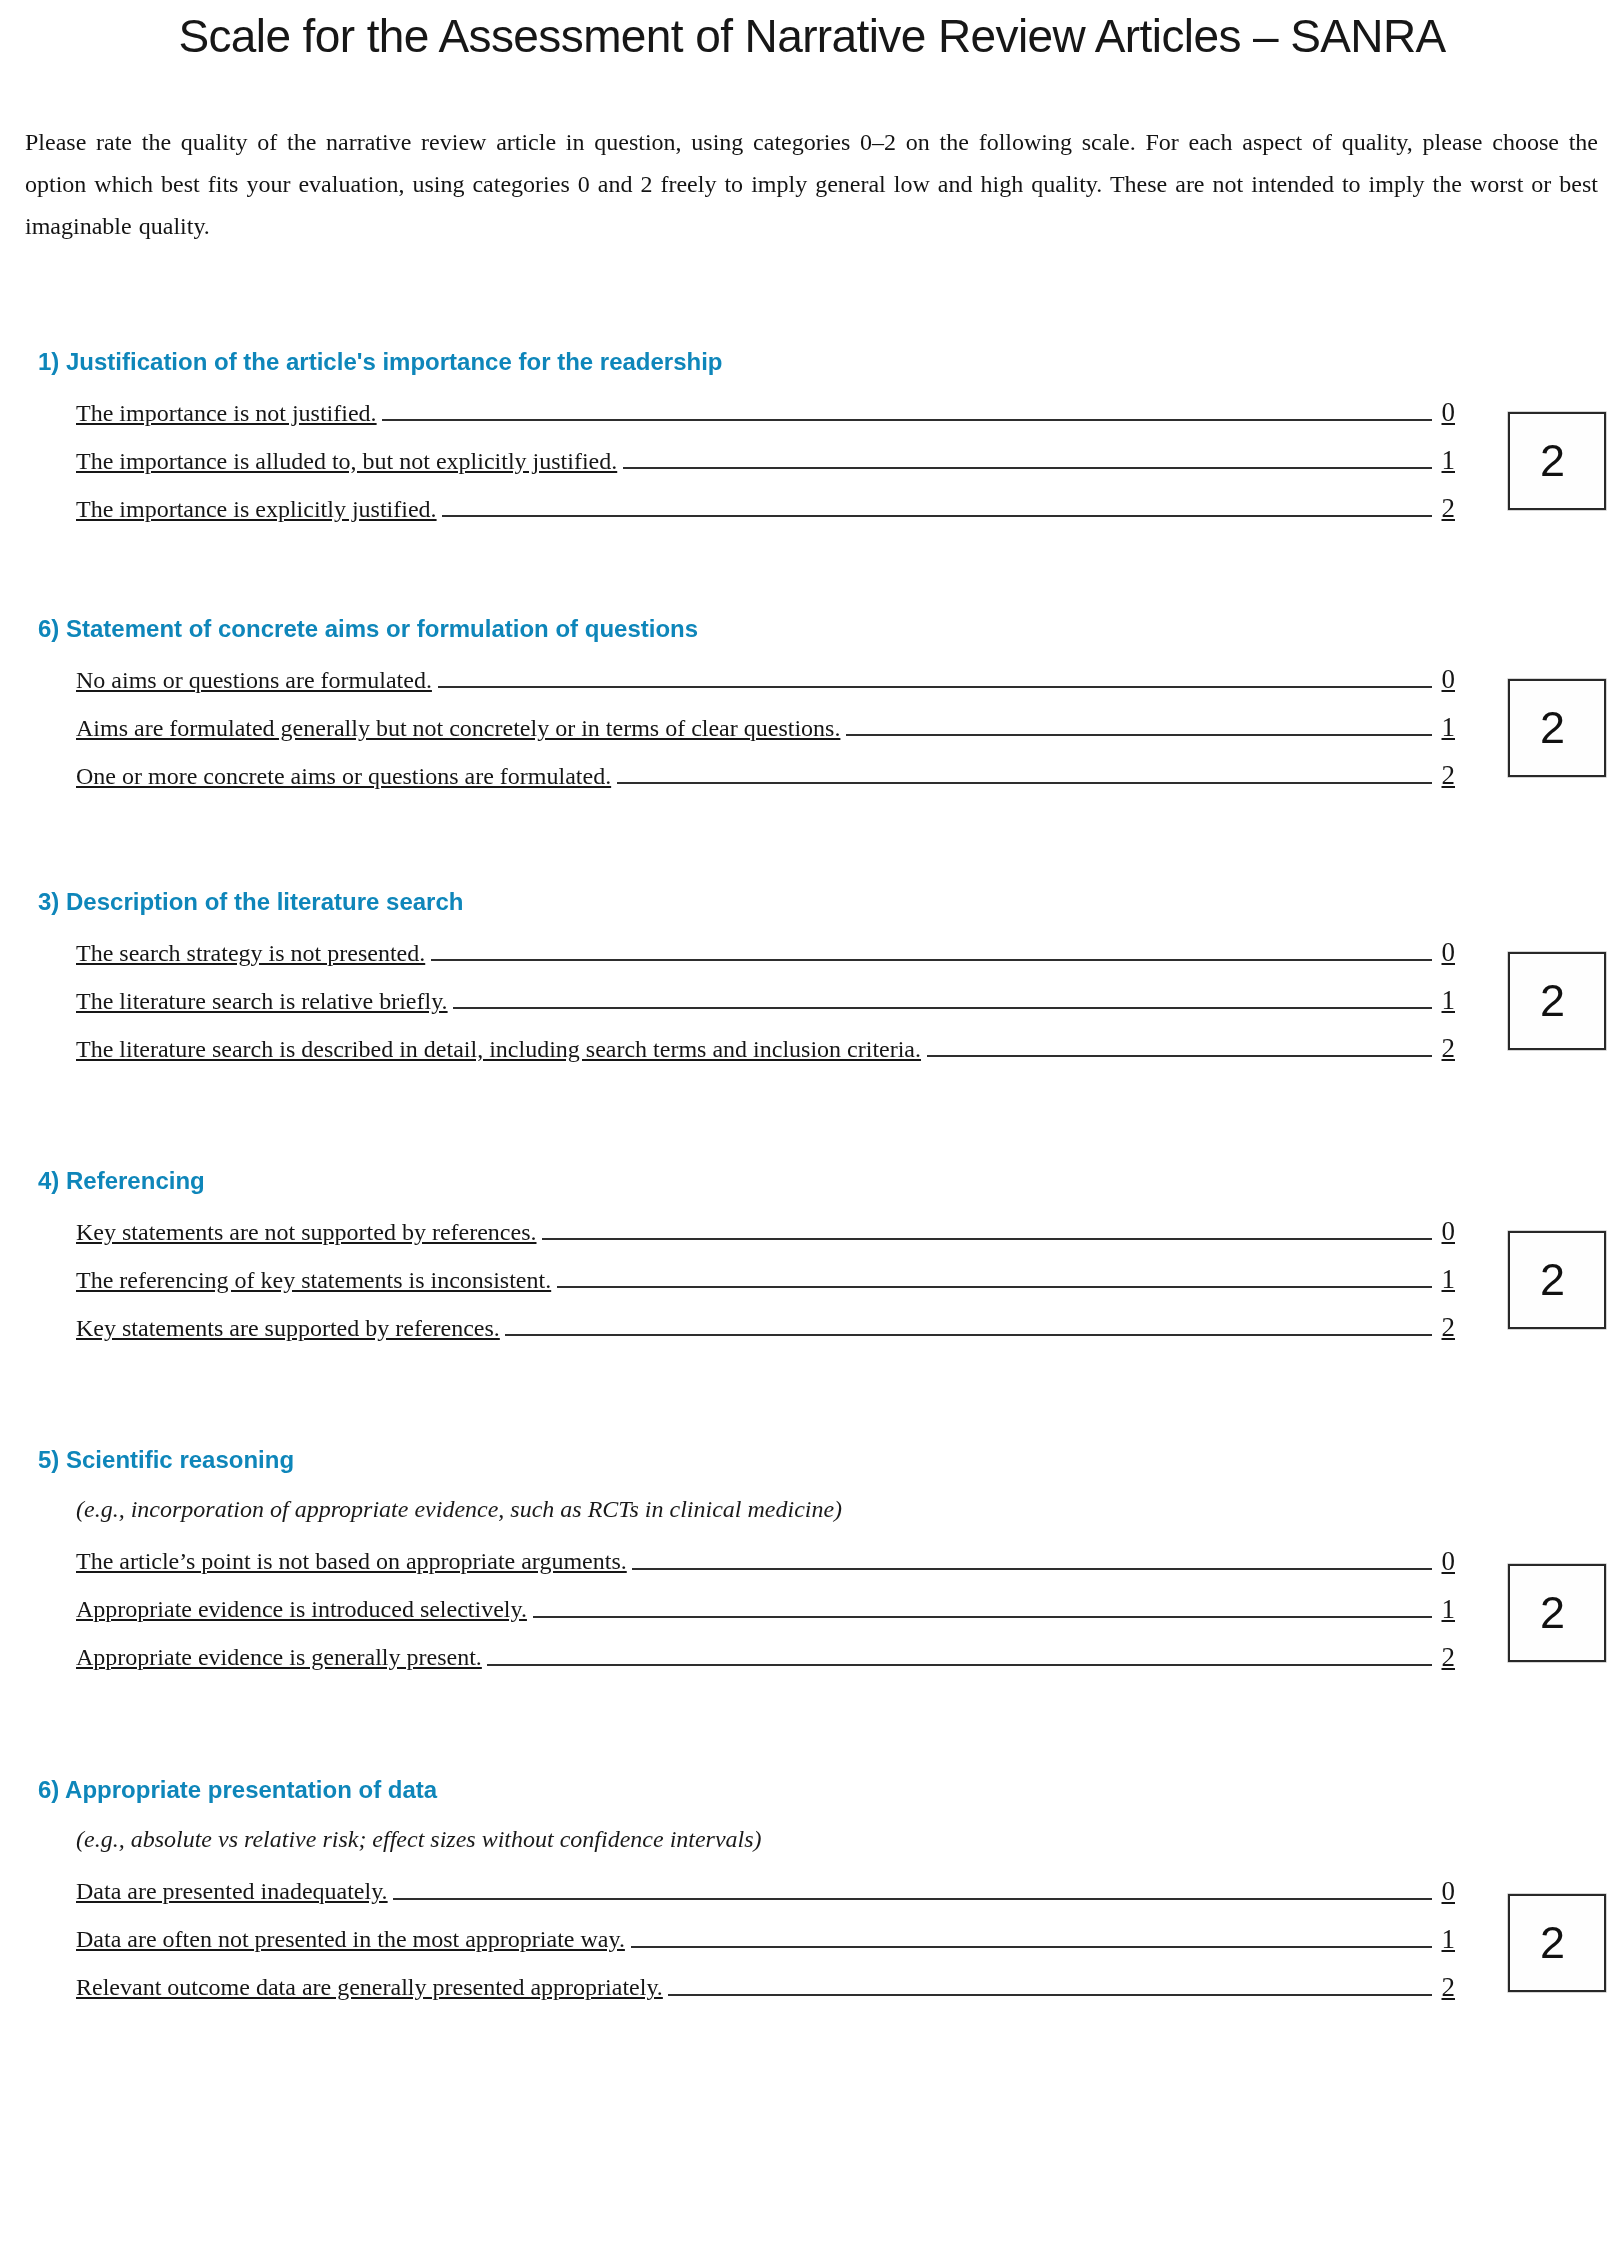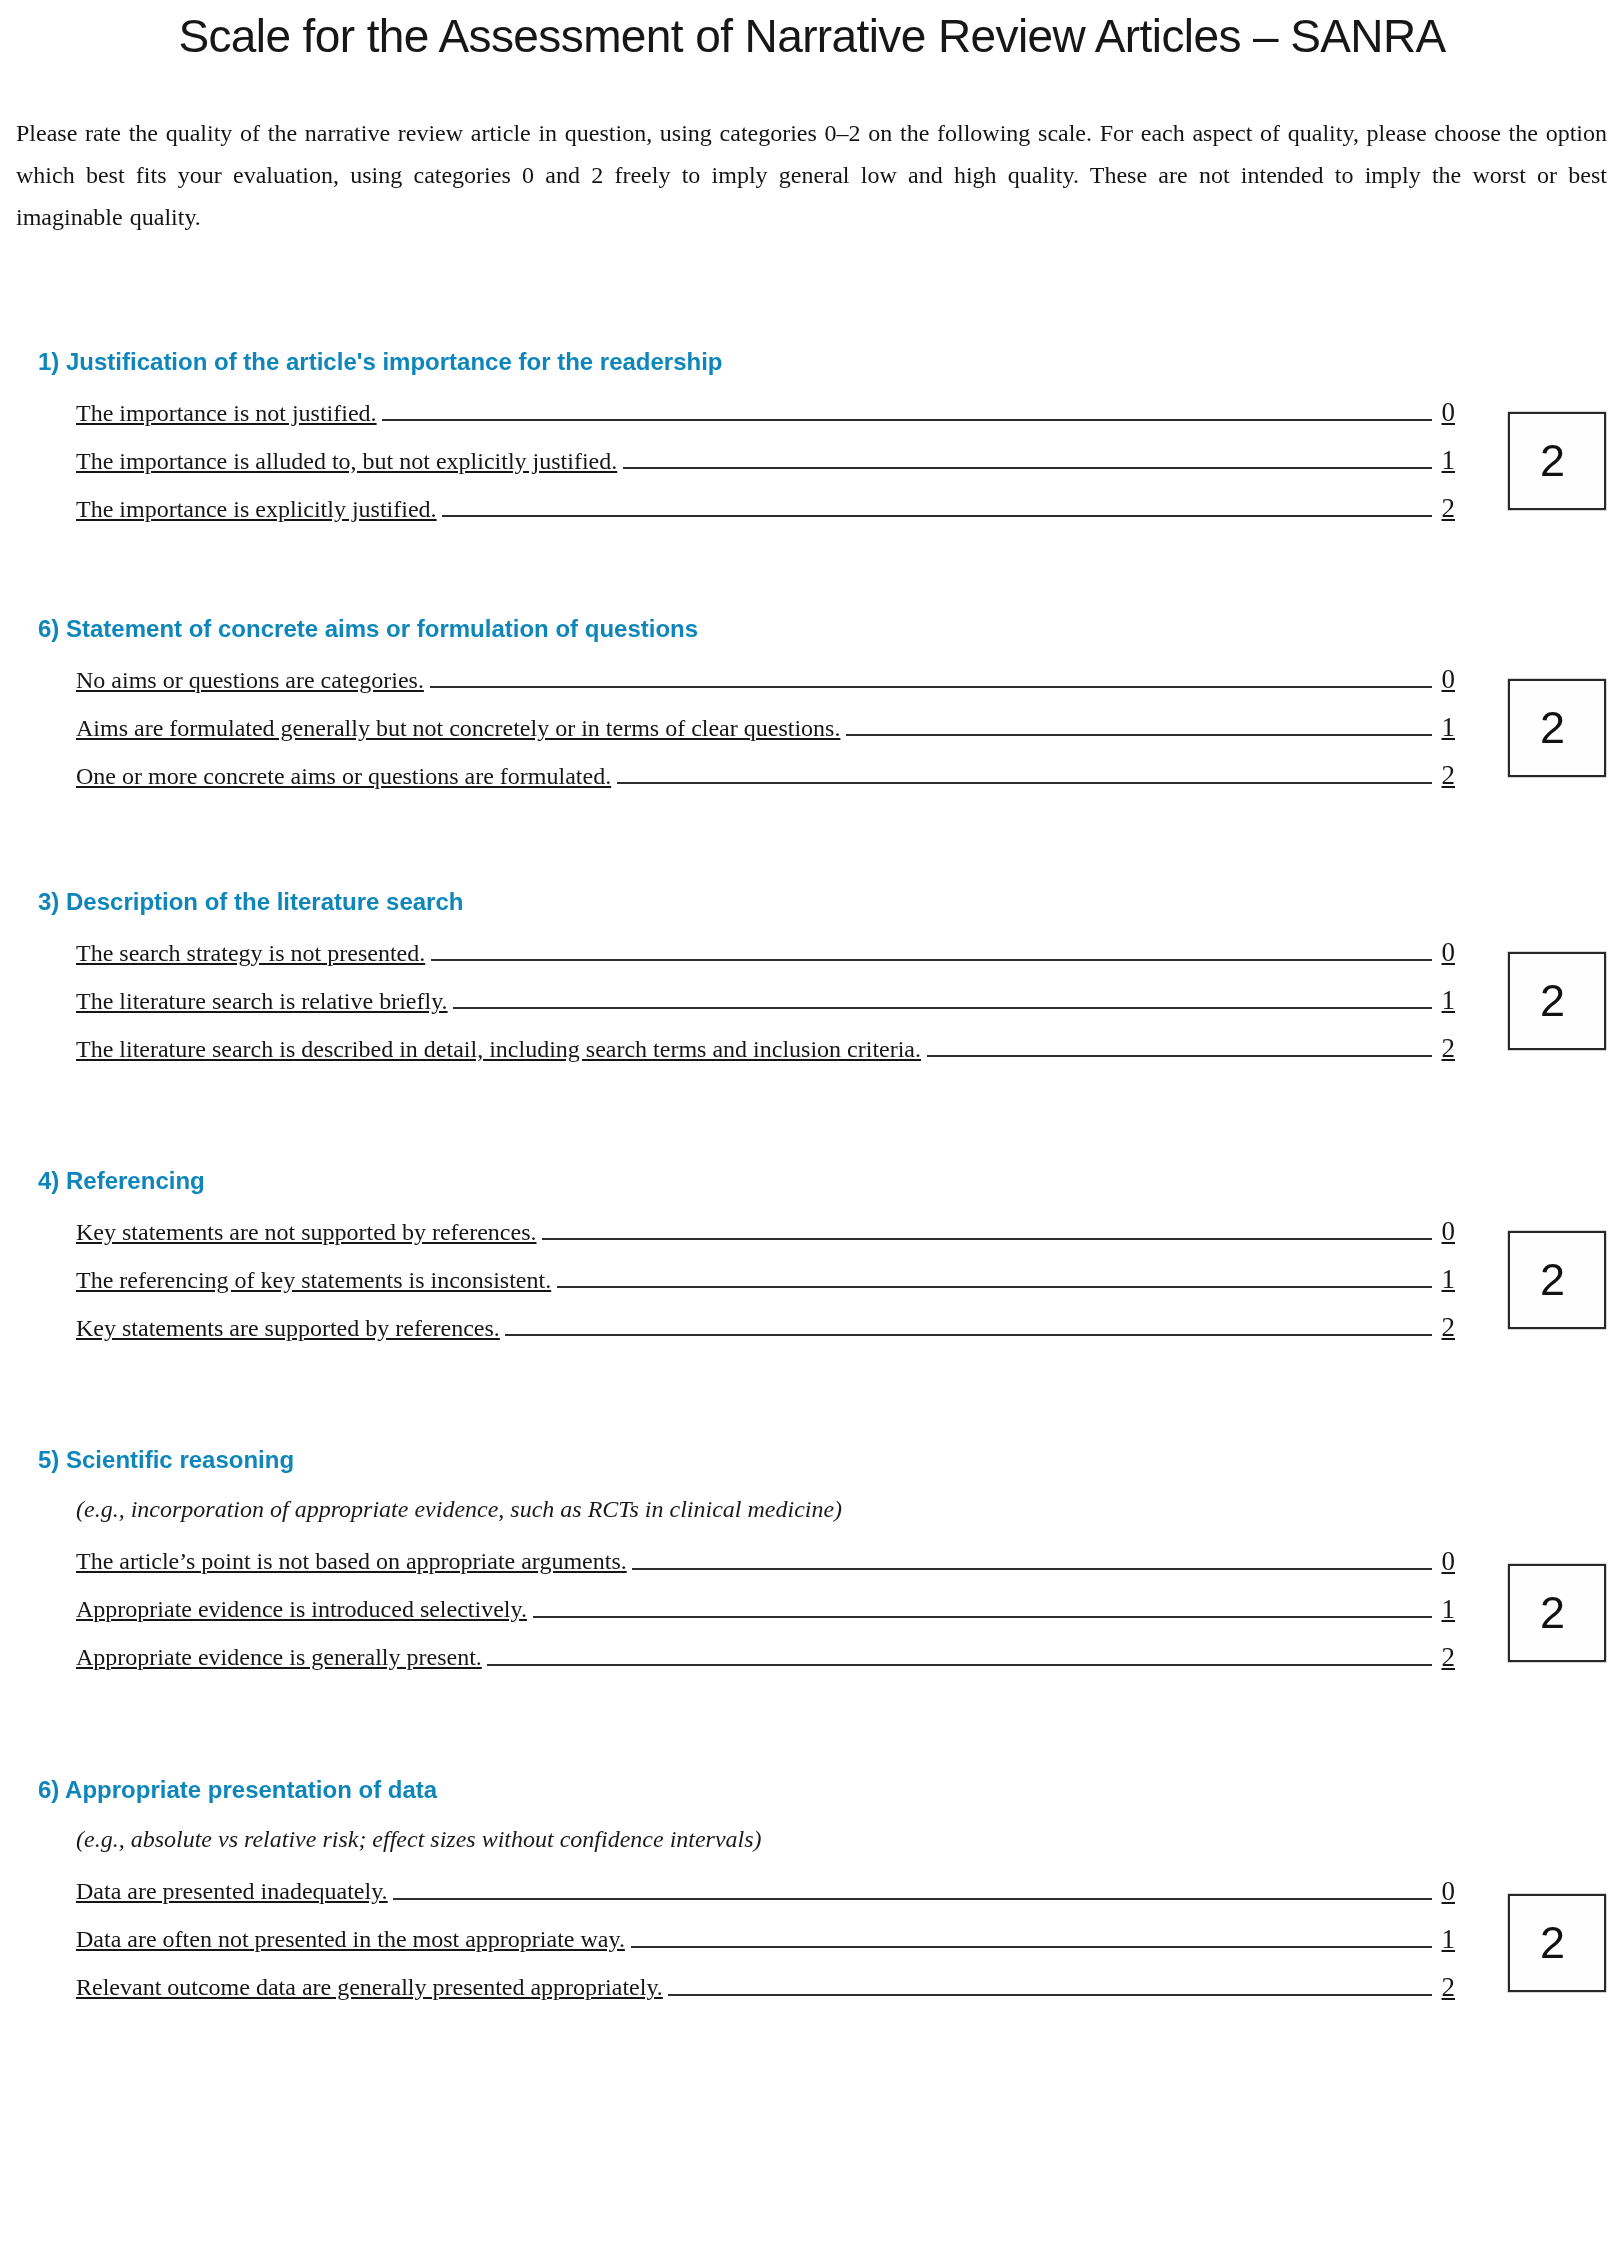--- a/index.html
+++ b/index.html
@@ -19,21 +19,21 @@
     font-size:46px;line-height:1.05;
     color:#171717;
     letter-spacing:-0.6px;
     margin:0;
   }
   .intro{
     position:absolute;top:112px;left:16px;right:17px;
     font-size:24px;line-height:42px;
     text-align:justify;
     color:#141414;
-    margin:0;
+    margin:9px;
     word-spacing:1.1px;
   }
   .section{
     position:absolute;left:0;width:1624px;padding-left:21px;
   }
   .sec-heading{
     margin:0 0 0 17px;
     font-family:"Liberation Sans", sans-serif;
     font-weight:700;
     font-size:24px;line-height:25px;
@@ -141,21 +141,21 @@
           </div>
         </div>
         <div class="score-box">
           <span>2</span>
         </div>
       </div>
       <div class="section no-note" style="top: 616px;">
         <h2 class="sec-heading">6) Statement of concrete aims or formulation of questions</h2>
         <div class="rows">
           <div class="row">
-            <span class="opt-text">No aims or questions are categories.</span>
+            <span class="opt-text">No aims or questions are formulated.</span>
             <div class="leader"></div>
             <span class="num">0</span>
           </div>
           <div class="row">
             <span class="opt-text">Aims are formulated generally but not concretely or in terms of clear questions.</span>
             <div class="leader"></div>
             <span class="num">1</span>
           </div>
           <div class="row">
             <span class="opt-text">One or more concrete aims or questions are formulated.</span>

